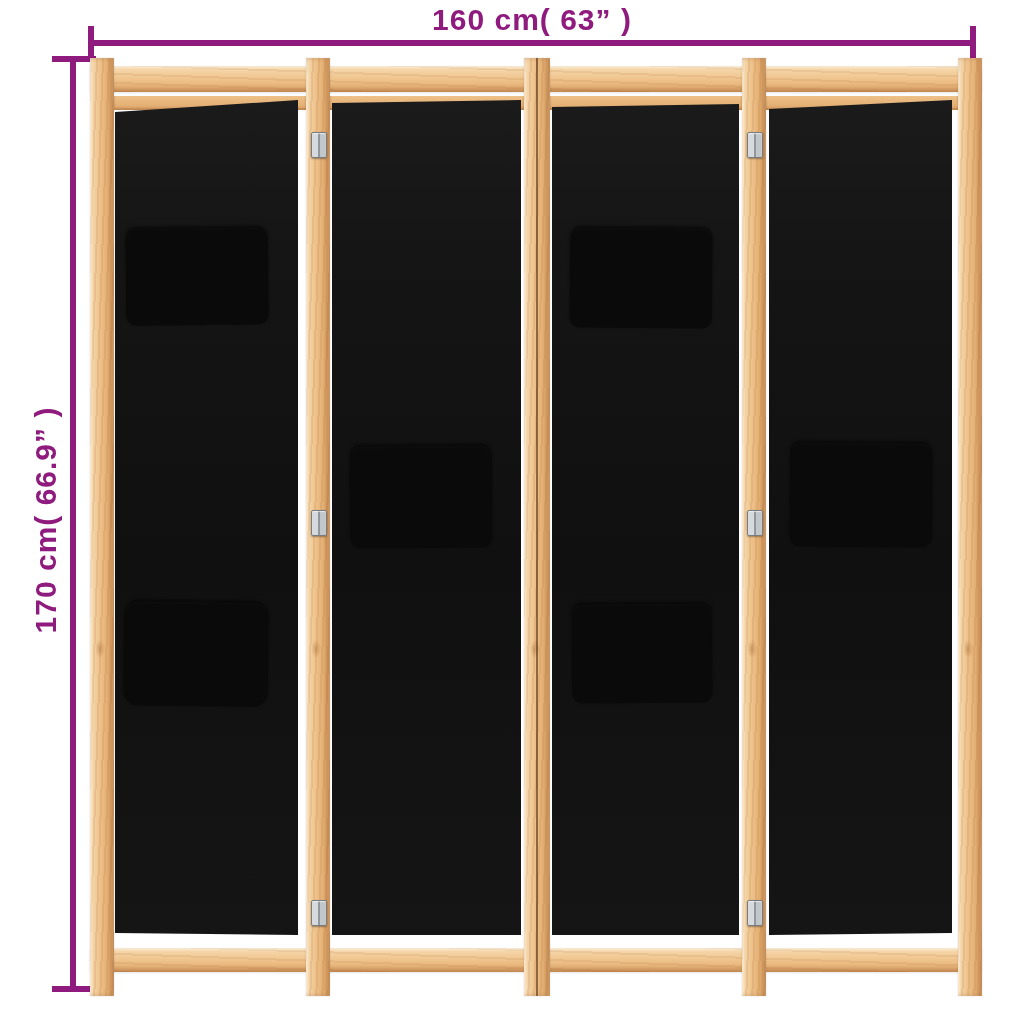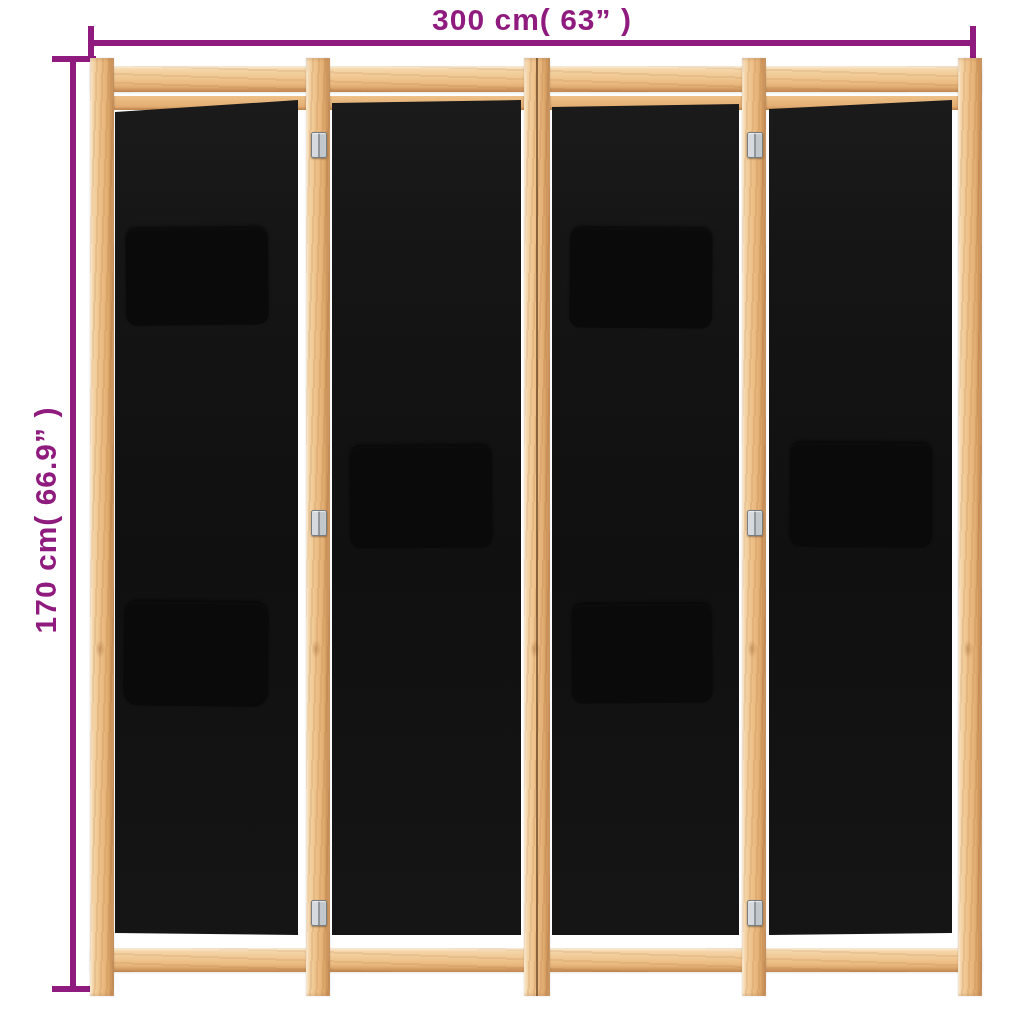--- a/index.html
+++ b/index.html
@@ -116,21 +116,21 @@
   #hinge-4{left:747px;top:510px;}
   #hinge-5{left:311px;top:900px;}
   #hinge-6{left:747px;top:900px;}
 </style>
 </head>
 <body>
 
 <div class="stage">
 
   <div>
-    <div class="dim-label" id="dim-top-label">300 cm( 63” )</div>
+    <div class="dim-label" id="dim-top-label">160 cm( 63” )</div>
     <div class="dim" id="dim-top-line"></div>
     <div class="dim" id="dim-top-tick-l"></div>
     <div class="dim" id="dim-top-tick-r"></div>
   </div>
 
   <div>
     <div class="dim-label" id="dim-left-label">170 cm( 66.9” )</div>
     <div class="dim" id="dim-left-line"></div>
     <div class="dim" id="dim-left-tick-t"></div>
     <div class="dim" id="dim-left-tick-b"></div>

